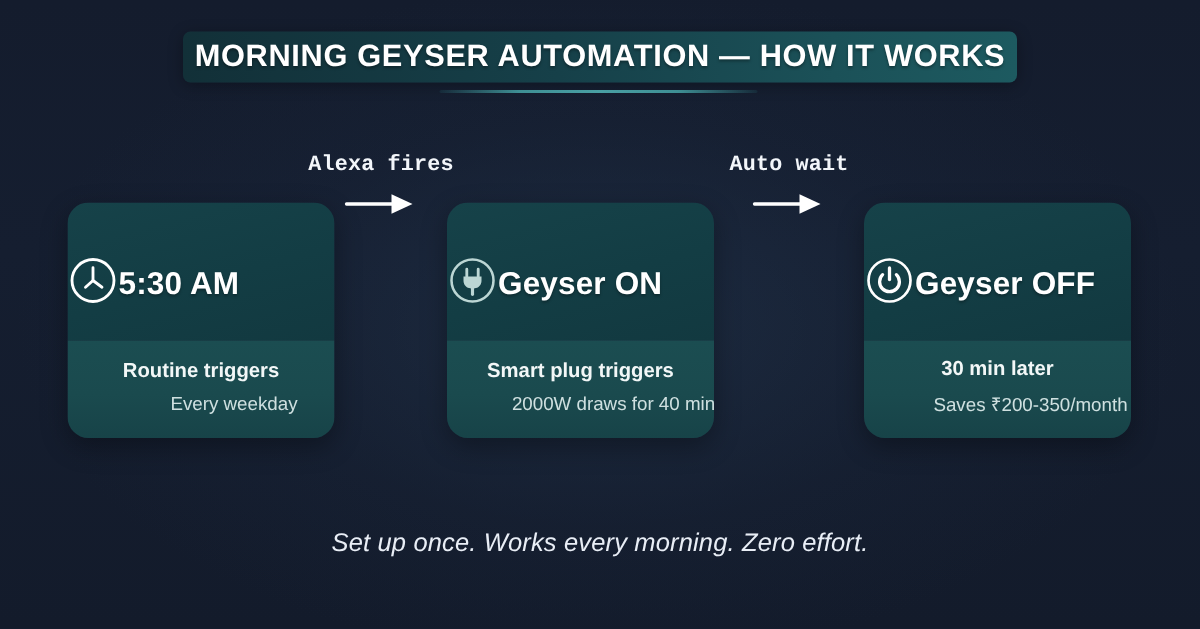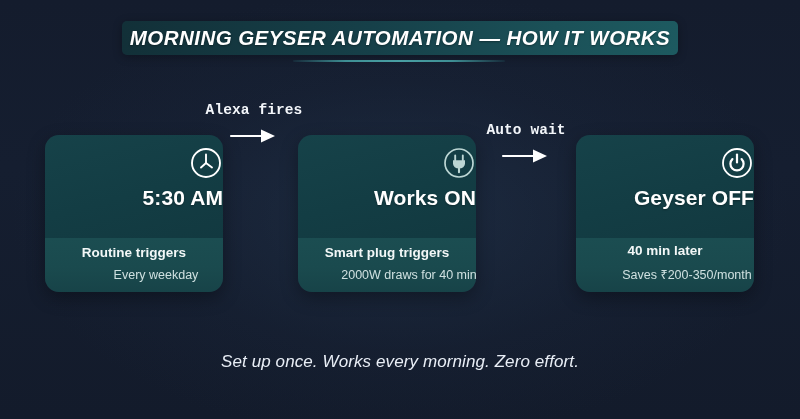--- a/index.html
+++ b/index.html
@@ -39,21 +39,20 @@
     justify-content: center;
     box-shadow: 0 2px 10px rgba(0,0,0,0.30);
   }
   #title-text {
     color: #ffffff;
     font-size: 20.5px;
     font-weight: 700;
     letter-spacing: 0.45px;
     white-space: nowrap;
     text-shadow: 0 1px 2px rgba(0,0,0,0.35);
-    font-style: italic;
   }
 
   #title-underline {
     position: absolute;
     left: 293px;
     top: 60px;
     width: 212px;
     height: 2px;
     border-radius: 2px;
     background: linear-gradient(90deg, rgba(36,116,124,0.15) 0%, #3e8f94 25%, #49a0a4 50%, #3e8f94 75%, rgba(36,116,124,0.15) 100%);
@@ -69,25 +68,25 @@
     overflow: hidden;
     display: flex;
     flex-direction: column;
     box-shadow: 0 6px 18px rgba(0,0,0,0.32);
   }
   #card-1 { left: 45px; }
   #card-2 { left: 298px; }
   #card-3 { left: 576px; }
 
   .card-top {
-    height: 103px;
+    height: 92px;
     background: linear-gradient(165deg, #164249 0%, #133d44 55%, #123940 100%);
     display: flex;
-    flex-direction: column;
-    align-items: flex-end;
+    flex-direction: row;
+    align-items: center;
     justify-content: flex-start;
     padding-top: 11px;
     box-sizing: border-box;
   }
   .card-bottom {
     flex: 1;
     background: linear-gradient(180deg, #1b4d51 0%, #1a4a4e 55%, #174348 100%);
     display: flex;
     flex-direction: column;
     align-items: center;
@@ -131,21 +130,21 @@
   .connector {
     position: absolute;
     top: 102px;
     width: 110px;
     display: flex;
     flex-direction: column;
     align-items: center;
     gap: 9px;
   }
   #connector-1 { left: 199px; }
-  #connector-2 { left: 471px; margin-top: 20px; }
+  #connector-2 { left: 471px; }
 
   .connector-label {
     color: #f3f6fa;
     font-size: 14.5px;
     font-weight: 700;
     white-space: nowrap;
     letter-spacing: 0.1px;
     font-family: Liberation Mono, monospace;
   }
   .connector-arrow { width: 52px; height: 18px; display: block; }
@@ -204,21 +203,21 @@
   <div class="card" id="card-2">
     <div class="card-top">
       <span class="card-icon">
         <svg viewBox="0 0 34 34" width="34" height="34" fill="none">
           <circle cx="17" cy="17" r="14" stroke="#bcd6d4" stroke-width="1.7"></circle>
           <path d="M13.2 9.5 V14.3 M20.8 9.5 V14.3" stroke="#bcd6d4" stroke-width="1.9" stroke-linecap="round"></path>
           <path d="M11 14.3 H23 V17.2 C23 20.0 20.9 22.2 18.4 22.2 H15.6 C13.1 22.2 11 20.0 11 17.2 Z" fill="#bcd6d4"></path>
           <path d="M17 22.2 V26.2" stroke="#bcd6d4" stroke-width="2.1" stroke-linecap="round"></path>
         </svg>
       </span>
-      <span class="card-title">Works ON</span>
+      <span class="card-title">Geyser ON</span>
     </div>
     <div class="card-bottom">
       <span class="card-line-1">Smart plug triggers</span>
       <span class="card-line-2">2000W draws for 40 min</span>
     </div>
   </div>
 
   <div class="connector" id="connector-2">
     <span class="connector-label">Auto wait</span>
     <span class="connector-arrow">
@@ -234,20 +233,20 @@
       <span class="card-icon">
         <svg viewBox="0 0 34 34" width="34" height="34" fill="none">
           <circle cx="17" cy="17" r="14" stroke="#ffffff" stroke-width="1.8"></circle>
           <path d="M12.4 13.1 A6.6 6.6 0 1 0 21.6 13.1" stroke="#ffffff" stroke-width="2.2" stroke-linecap="round"></path>
           <path d="M17 8.6 V16.4" stroke="#ffffff" stroke-width="2.2" stroke-linecap="round"></path>
         </svg>
       </span>
       <span class="card-title">Geyser OFF</span>
     </div>
     <div class="card-bottom">
-      <span class="card-line-1">40 min later</span>
+      <span class="card-line-1">30 min later</span>
       <span class="card-line-2">Saves ₹200-350/month</span>
     </div>
   </div>
 
   <div id="footer-tagline">Set up once. Works every morning. Zero effort.</div>
 
 </div>
 
 </body></html>

